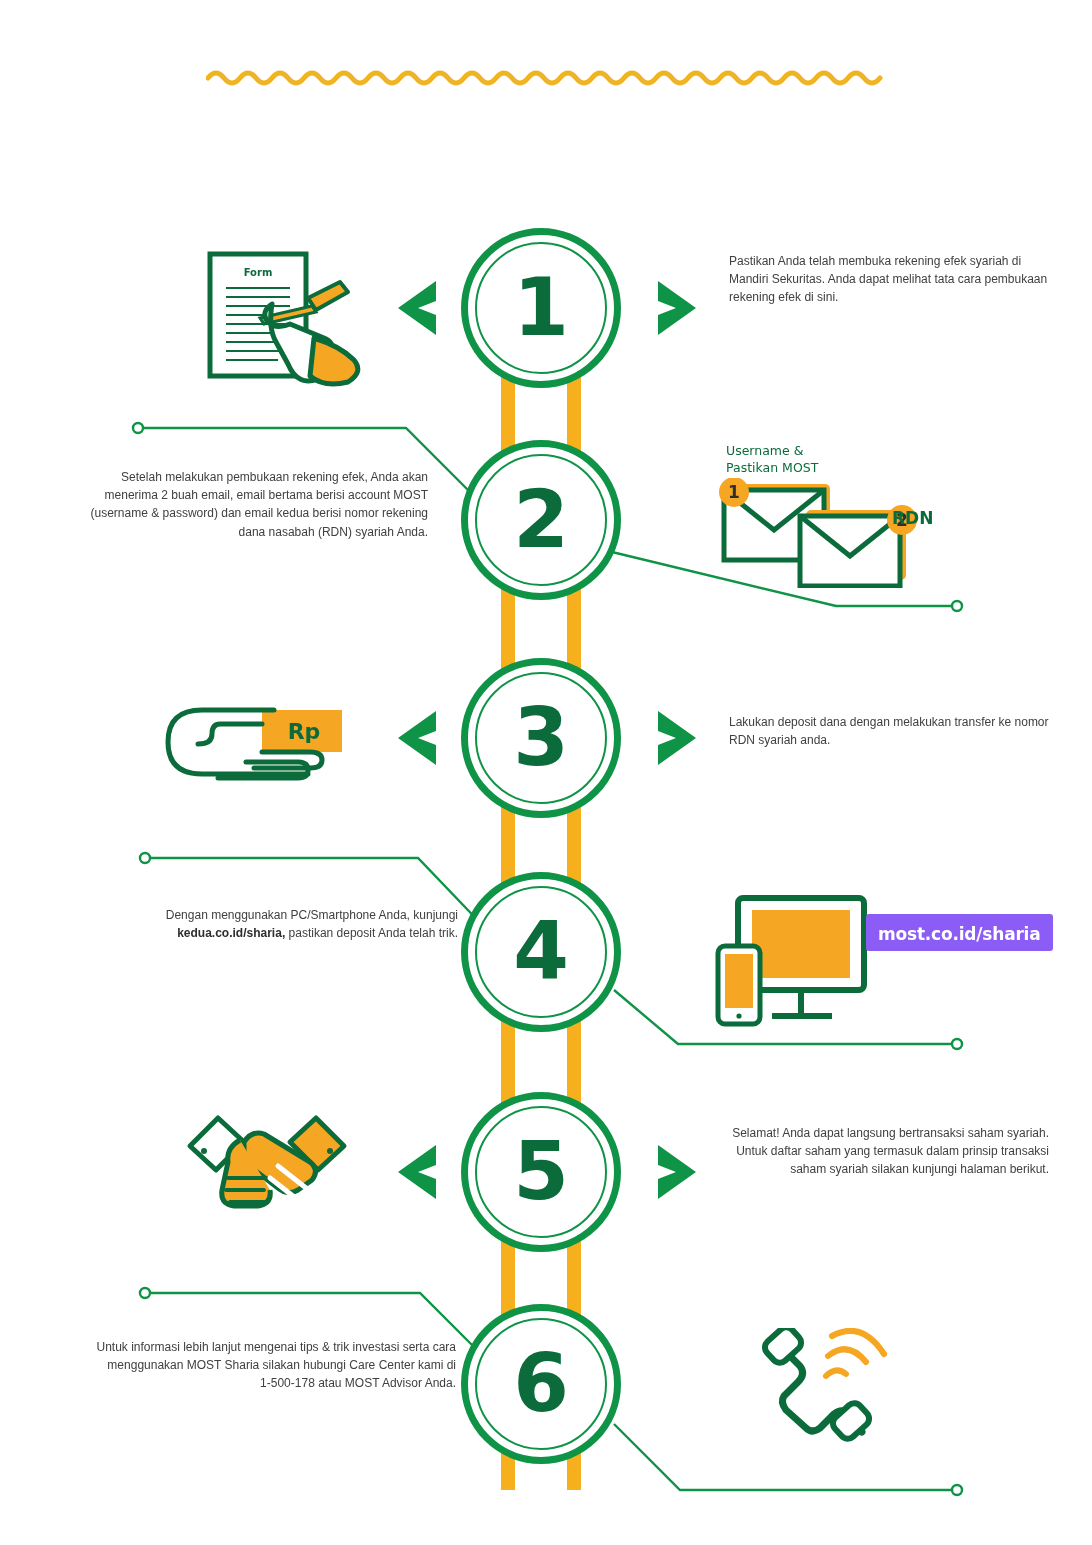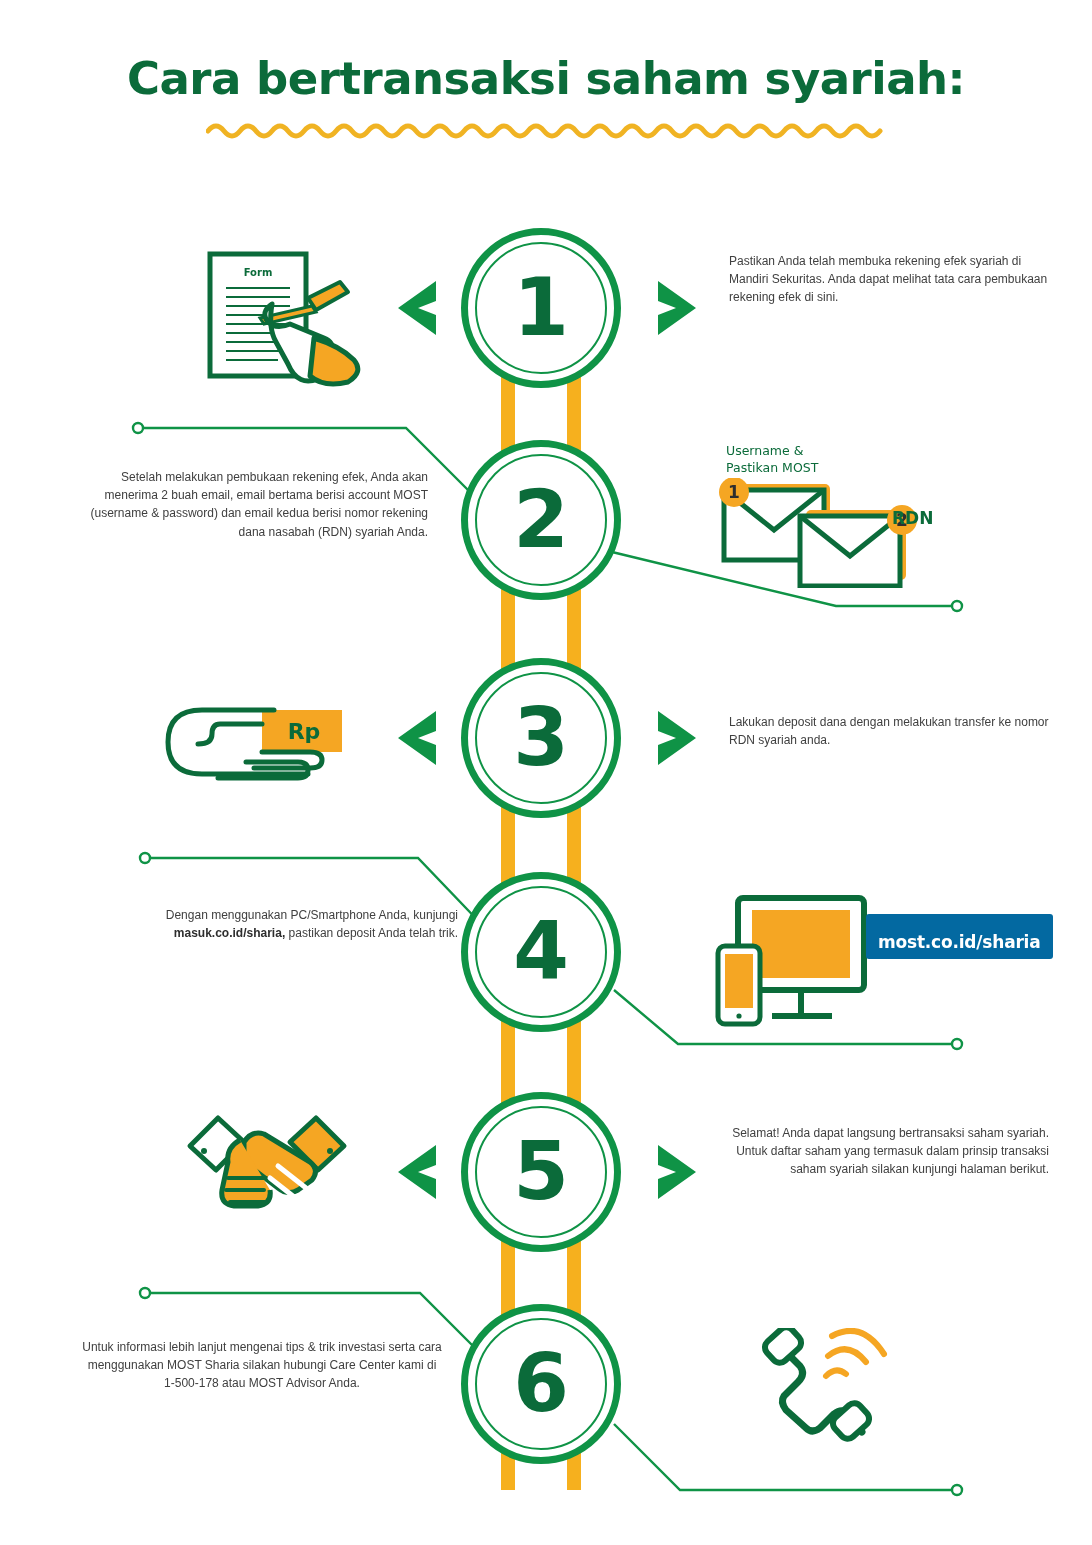--- a/index.html
+++ b/index.html
@@ -26,33 +26,32 @@
 
   .chev{position:absolute;width:52px;height:62px;z-index:6;}
 
   .desc{position:absolute;font-size:12px;line-height:1.52;color:#404040;}
   .desc.right{text-align:left;width:320px;}
   .desc.left{text-align:right;width:360px;}
   .desc b{font-weight:bold;color:#2e2e2e;}
 
   .icon-box{position:absolute;z-index:4;}
 
-  .badge{position:absolute;background:#0369a1;color:#fff;font-weight:bold;
-         font-size:17px;padding:18px 12px 7px;border-radius:3px;letter-spacing:-0.2px;
+  .badge{position:absolute;background:#8b5cf6;color:#fff;font-weight:bold;
+         font-size:17px;padding:10px 12px 7px;border-radius:3px;letter-spacing:-0.2px;
          font-family:"DejaVu Sans","Liberation Sans",sans-serif;z-index:7;}
   .mini-label{position:absolute;font-size:12.5px;font-weight:normal;color:#0b6b3a;
               line-height:1.35;font-family:"DejaVu Sans","Liberation Sans",sans-serif;z-index:7;}
   .rdn-label{position:absolute;font-size:17px;font-weight:bold;color:#0b6b3a;
              font-family:"DejaVu Sans","Liberation Sans",sans-serif;z-index:7;}
 </style>
 </head>
 <body>
 
 <div id="title-block">
-  <div id="title-text">Cara bertransaksi saham syariah:</div>
   <svg id="title-squiggle" viewBox="0 0 680 22">
     <path d="M2 12 Q10 2 18 12 T34 12 T50 12 T66 12 T82 12 T98 12 T114 12 T130 12 T146 12 T162 12 T178 12 T194 12 T210 12 T226 12 T242 12 T258 12 T274 12 T290 12 T306 12 T322 12 T338 12 T354 12 T370 12 T386 12 T402 12 T418 12 T434 12 T450 12 T466 12 T482 12 T498 12 T514 12 T530 12 T546 12 T562 12 T578 12 T594 12 T610 12 T626 12 T642 12 T658 12 T674 12" fill="none" stroke="#f0b323" stroke-width="5" stroke-linecap="round"></path>
   </svg>
 </div>
 
 <svg id="rail" viewBox="0 0 1092 1545">
 
   <g>
     <rect x="501" y="360" width="14" height="1130" fill="#f6b01e"></rect>
     <rect x="567" y="360" width="14" height="1130" fill="#f6b01e"></rect>
@@ -164,21 +163,21 @@
   <path d="M116 16 L44 16 Q10 16 10 48 Q10 80 44 80 L150 80" fill="none" stroke="#0b6b3a" stroke-width="5" stroke-linecap="round"></path>
   <path d="M104 30 L62 30 Q54 30 54 40 Q54 50 40 50" fill="none" stroke="#0b6b3a" stroke-width="5" stroke-linecap="round"></path>
   <path d="M104 58 L152 58 Q164 58 164 66 Q164 74 152 74 L96 74" fill="none" stroke="#0b6b3a" stroke-width="5" stroke-linecap="round"></path>
   <path d="M88 68 L140 68 Q150 68 150 76 Q150 84 140 84 L60 84" fill="none" stroke="#0b6b3a" stroke-width="5" stroke-linecap="round"></path>
 </svg>
 
 <div class="step-circle" style="left:461px;top:872px;">
   <div class="inner-ring"></div>
   <div class="step-num">4</div>
 </div>
-<div class="desc left" style="left:98px;top:906px;"><span>Dengan menggunakan PC/Smartphone Anda, kunjungi </span><b>masuk.co.id/sharia,</b><span> pastikan deposit Anda telah trik.</span></div>
+<div class="desc left" style="left:98px;top:906px;"><span>Dengan menggunakan PC/Smartphone Anda, kunjungi </span><b>kedua.co.id/sharia,</b><span> pastikan deposit Anda telah trik.</span></div>
 
 <svg class="icon-box" style="left:714px;top:892px;width:170px;height:140px;" viewBox="0 0 170 140">
   <rect x="24" y="6" width="126" height="92" rx="5" fill="#ffffff" stroke="#0b6b3a" stroke-width="6"></rect>
   <rect x="38" y="18" width="98" height="68" fill="#f5a623"></rect>
   <line x1="87" y1="98" x2="87" y2="122" stroke="#0b6b3a" stroke-width="6"></line>
   <line x1="58" y1="124" x2="118" y2="124" stroke="#0b6b3a" stroke-width="6"></line>
   <rect x="4" y="54" width="42" height="78" rx="7" fill="#ffffff" stroke="#0b6b3a" stroke-width="5"></rect>
   <rect x="11" y="62" width="28" height="54" fill="#f5a623"></rect>
   <circle cx="25" cy="124" r="2.6" fill="#0b6b3a"></circle>
 </svg>
@@ -209,21 +208,21 @@
     <line x1="48" y1="98" x2="84" y2="98"></line>
   </g>
   <path d="M96 62 L124 84" stroke="#ffffff" stroke-width="5" stroke-linecap="round"></path>
   <path d="M88 74 L116 96" stroke="#ffffff" stroke-width="5" stroke-linecap="round"></path>
 </svg>
 
 <div class="step-circle" style="left:461px;top:1304px;">
   <div class="inner-ring"></div>
   <div class="step-num">6</div>
 </div>
-<div class="desc left" style="left:82px;top:1338px;text-align:center;">Untuk informasi lebih lanjut mengenai tips &amp; trik investasi serta cara menggunakan MOST Sharia silakan hubungi Care Center kami di 1-500-178 atau MOST Advisor Anda.</div>
+<div class="desc left" style="left:96px;top:1338px;">Untuk informasi lebih lanjut mengenai tips &amp; trik investasi serta cara menggunakan MOST Sharia silakan hubungi Care Center kami di 1-500-178 atau MOST Advisor Anda.</div>
 
 <svg class="icon-box" style="left:744px;top:1328px;width:150px;height:120px;" viewBox="0 0 150 120">
   <path d="M34 16 L56 38 Q62 46 54 54 L40 68 Q36 74 42 82 L62 100 Q68 106 76 100 L90 86 Q98 80 104 86 L118 104" fill="none" stroke="#0b6b3a" stroke-width="7" stroke-linecap="round"></path>
   <rect x="22" y="4" width="34" height="26" rx="8" transform="rotate(-42 39 17)" fill="#ffffff" stroke="#0b6b3a" stroke-width="6"></rect>
   <rect x="90" y="80" width="34" height="26" rx="8" transform="rotate(-42 107 93)" fill="#ffffff" stroke="#0b6b3a" stroke-width="6"></rect>
   <g fill="none" stroke="#f5a623" stroke-width="6" stroke-linecap="round">
     <path d="M82 48 Q92 38 102 46"></path>
     <path d="M84 28 Q104 12 122 34"></path>
     <path d="M88 8 Q118 -8 140 26"></path>
   </g>

